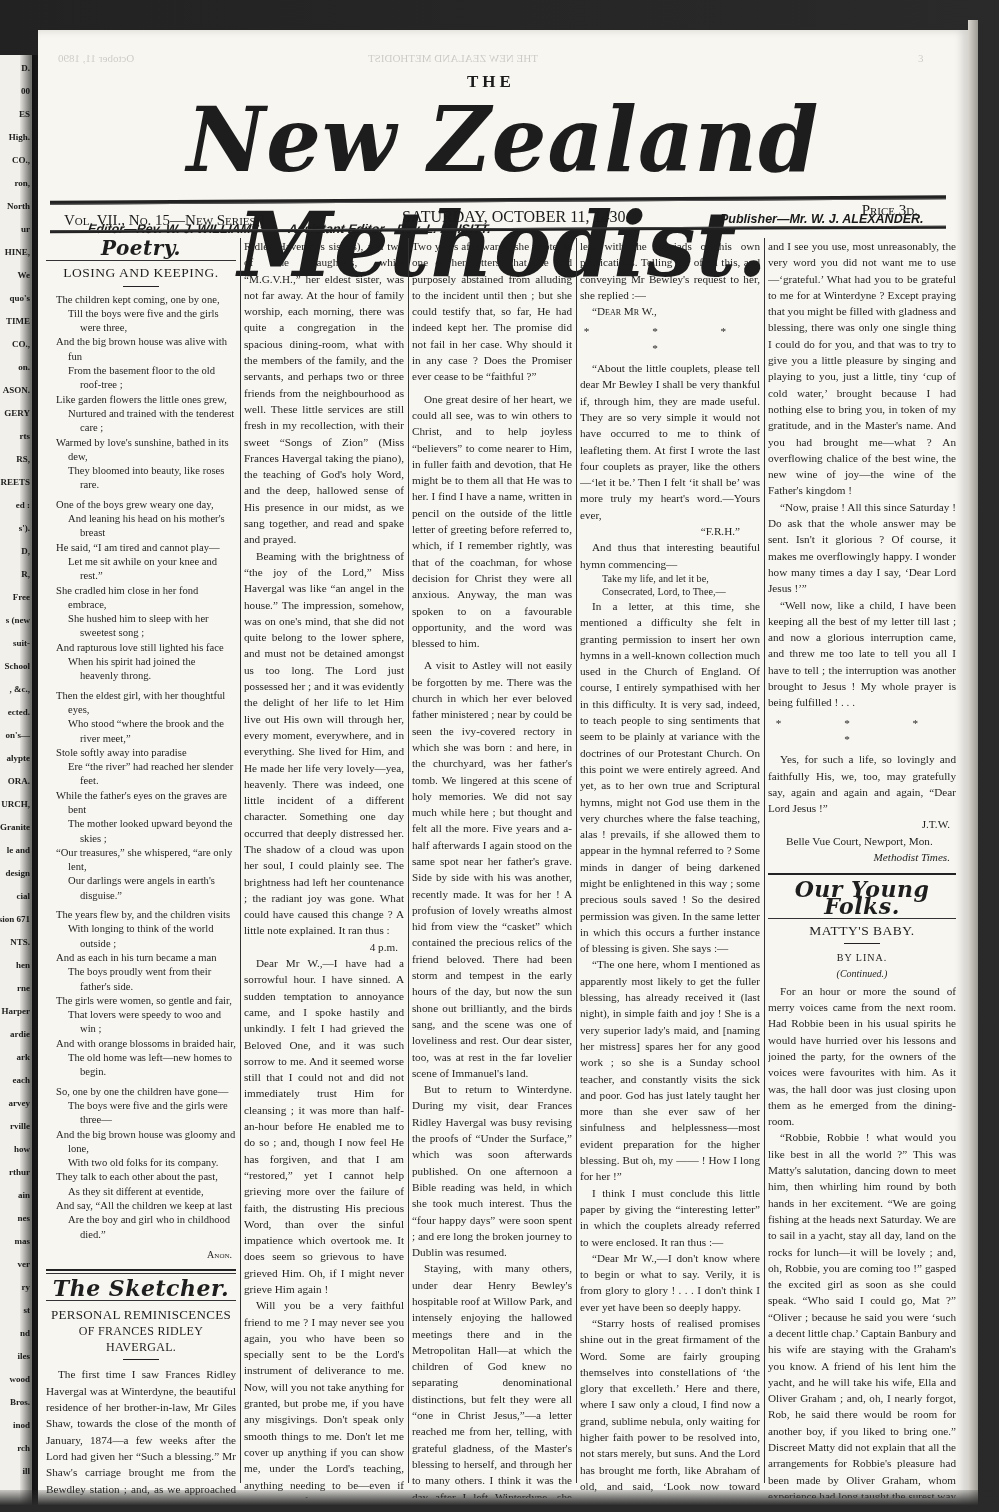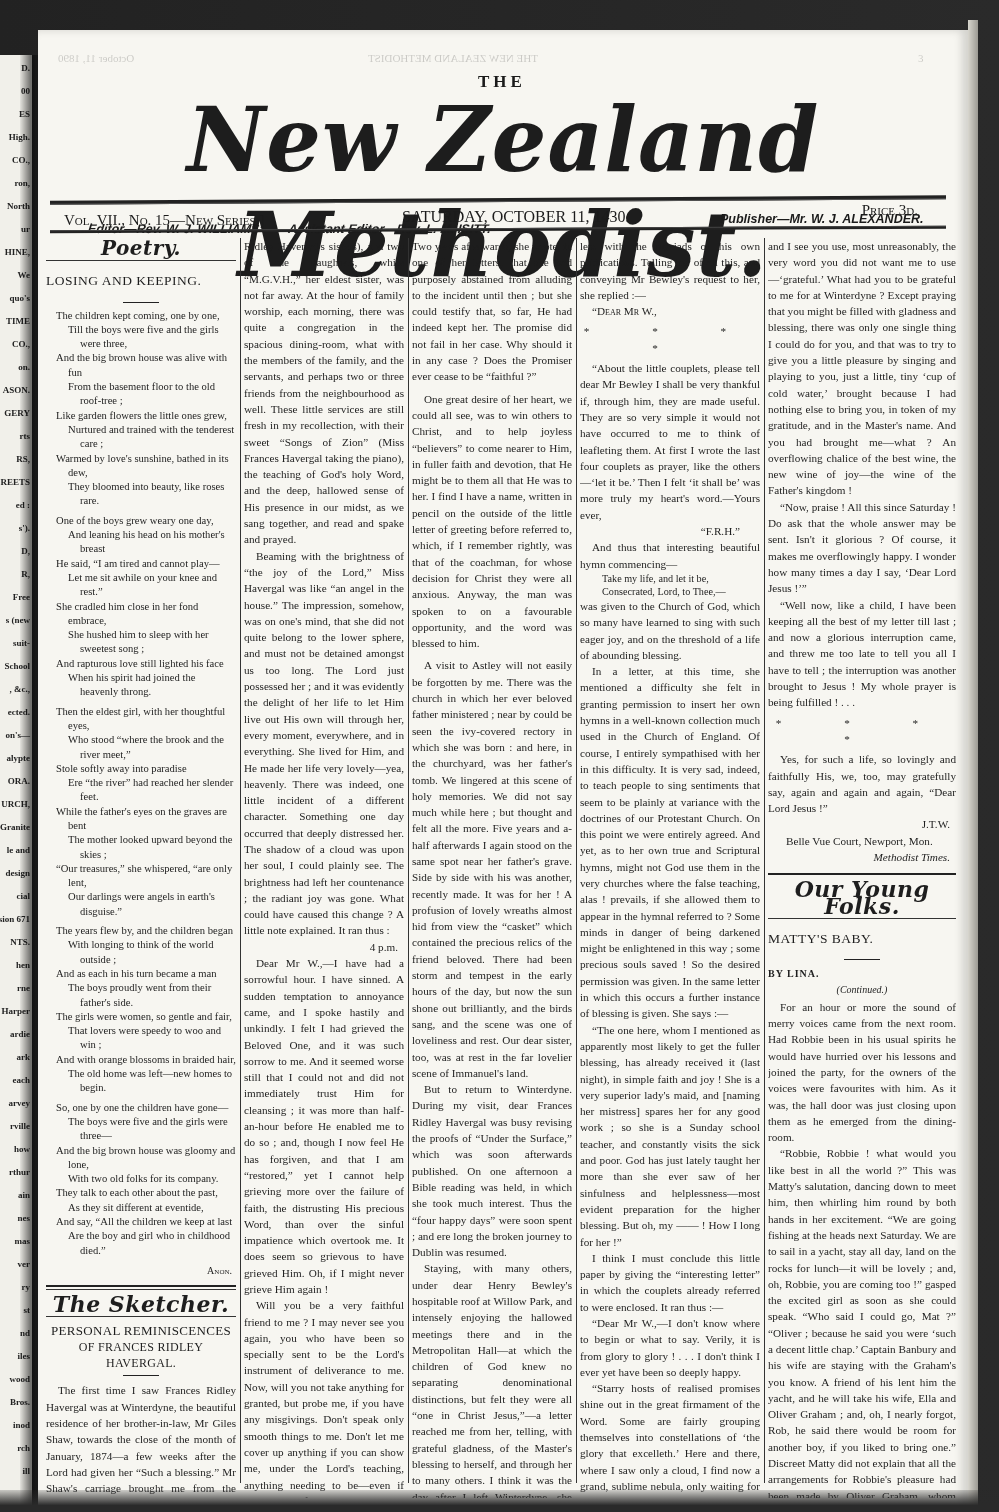--- a/index.html
+++ b/index.html
@@ -6,50 +6,50 @@
   body{width:999px;height:1512px;background:#1a1a1a;position:relative;overflow:hidden;font-family:"DejaVu Serif","Liberation Serif",serif;color:#1b1b1b;}
   .binding{position:absolute;left:0;top:0;width:999px;height:1512px;background:linear-gradient(90deg,#222 0,#2a2a2a 100%);}
   .prev-page{position:absolute;left:0;top:55px;width:32px;height:1457px;background:#f1f0ea;overflow:hidden;}
   .prev-page .frag{font-size:9px;line-height:11px;white-space:nowrap;text-align:right;font-family:"Liberation Serif",serif;color:#222;position:absolute;right:2px;font-weight:bold;}
   .gutter-shadow{position:absolute;left:20px;top:55px;width:22px;height:1457px;background:linear-gradient(90deg,rgba(0,0,0,0.05),rgba(0,0,0,0.55) 50%,rgba(0,0,0,0.1));}
   .page{position:absolute;left:38px;top:30px;width:930px;height:1482px;background:#f7f6f1;box-shadow:inset -6px 0 8px rgba(0,0,0,0.15);}
   .page-edge{position:absolute;left:968px;top:20px;width:10px;height:1492px;background:linear-gradient(90deg,#d8d6ce,#9c9a93);}
   .ghost{position:absolute;top:22px;left:0;width:930px;font-size:11px;color:rgba(0,0,0,0.18);font-family:"Liberation Serif",serif;}
   .ghost span{position:absolute;}
   .masthead{position:absolute;left:0;top:42px;width:930px;}
-  .the{position:absolute;left:440px;top:0;font-size:17px;font-weight:bold;letter-spacing:4px;font-family:"Liberation Serif",serif;}
+  .the{position:absolute;left:429px;top:0;font-size:17px;font-weight:bold;letter-spacing:4px;font-family:"Liberation Serif",serif;}
   .title{position:absolute;left:10px;top:20px;width:910px;text-align:center;font-size:86px;line-height:100px;font-family:"DejaVu Serif",serif;font-weight:bold;font-style:italic;letter-spacing:1px;color:#1d1d1d;transform:scaleY(1.05);}
   .editors{position:absolute;left:50px;top:150px;font-size:12.5px;font-style:italic;font-weight:bold;font-family:"Liberation Sans",sans-serif;transform:skewX(-6deg);}
   .editors span{margin-right:26px;}
   .publisher{position:absolute;left:682px;top:140px;font-size:12.5px;font-style:italic;font-weight:bold;font-family:"Liberation Sans",sans-serif;}
   .rule-top{position:absolute;left:12px;top:168px;width:896px;height:3px;background:#222;border-bottom:1px solid #555;transform:rotate(-0.35deg);}
   .dateline{position:absolute;left:14px;top:178px;width:896px;height:22px;font-size:15px;font-family:"Liberation Serif",serif;}
   .dateline .vol{position:absolute;left:12px;top:4px;font-variant:small-caps;font-size:15px;}
   .dateline .date{position:absolute;left:350px;top:0;font-size:16px;}
   .dateline .price{position:absolute;right:30px;top:-6px;font-variant:small-caps;font-size:15px;}
   .rule-bot{position:absolute;left:12px;top:198px;width:896px;height:2px;background:#222;border-top:1px solid #444;transform:rotate(-0.3deg);}
   .cols{position:absolute;left:0;top:208px;width:930px;height:1260px;}
   .col{position:absolute;top:0;font-size:11.2px;line-height:16.3px;text-align:justify;font-family:"Liberation Serif",serif;color:#1e1e1e;overflow:hidden;}
   .col p{margin:0;text-indent:12px;}
   .col p.noind{text-indent:0;}
   .vrule{position:absolute;top:0;width:1px;background:#333;}
   .sec-head{text-align:center;font-size:22px;font-weight:bold;font-family:"DejaVu Serif",serif;font-style:italic;margin:6px 0 4px;letter-spacing:0.5px;}
   .hr2{border-top:2px solid #222;margin:2px 0;}
   .hr1{border-top:1px solid #333;margin:2px 0;}
   .shortrule{width:36px;border-top:1.5px solid #222;margin:4px auto 6px;}
-  .subhead{font-size:13.5px;letter-spacing:0.5px;margin:12px 0;}
+  .subhead{text-align:center;font-size:13.5px;letter-spacing:0.5px;margin:4px 0;}
   .subhead2{text-align:center;font-size:12.5px;letter-spacing:0.3px;line-height:16px;}
   .poem .line{padding-left:22px;text-indent:-12px;text-align:left;line-height:14.3px;font-size:10.6px;}
   .poem .line.ind{padding-left:34px;text-indent:-12px;}
   .poem .gap{height:5px;}
   .sig{text-align:right;font-variant:small-caps;padding-right:4px;}
   .stars{text-align:center;letter-spacing:30px;margin:4px 0;}
   .hymn{padding-left:22px;font-size:10.2px;line-height:13px;text-indent:0;}
   .right{text-align:right;}
-  .byline{text-align:left;font-size:10px;letter-spacing:1px;margin-top:4px;font-weight:bold;}
+  .byline{text-align:center;font-size:10px;letter-spacing:1px;margin-top:4px;}
   .cont{text-align:center;font-style:italic;font-size:10px;}
   .bottom-shadow{position:absolute;left:0;top:1490px;width:999px;height:22px;background:linear-gradient(180deg,rgba(40,40,40,0.2),#2a2a2a 70%);}
 </style>
 </head>
 <body>
 
 <div class="binding"></div>
 
 <div class="prev-page" id="prevPage">
     <div class="frag" style="top: 8px;">D.</div>
@@ -170,21 +170,21 @@
           <div class="gap"></div>
           <div class="line">Then the eldest girl, with her thoughtful eyes,</div>
           <div class="line ind">Who stood “where the brook and the river meet,”</div>
           <div class="line">Stole softly away into paradise</div>
           <div class="line ind">Ere “the river” had reached her slender feet.</div>
           <div class="line">While the father's eyes on the graves are bent</div>
           <div class="line ind">The mother looked upward beyond the skies ;</div>
           <div class="line">“Our treasures,” she whispered, “are only lent,</div>
           <div class="line ind">Our darlings were angels in earth's disguise.”</div>
           <div class="gap"></div>
-          <div class="line">The years flew by, and the children began</div>
+          <div class="line">The years flew by, and the children visits</div>
           <div class="line ind">With longing to think of the world outside ;</div>
           <div class="line">And as each in his turn became a man</div>
           <div class="line ind">The boys proudly went from their father's side.</div>
           <div class="line">The girls were women, so gentle and fair,</div>
           <div class="line ind">That lovers were speedy to woo and win ;</div>
           <div class="line">And with orange blossoms in braided hair,</div>
           <div class="line ind">The old home was left—new homes to begin.</div>
           <div class="gap"></div>
           <div class="line">So, one by one the children have gone—</div>
           <div class="line ind">The boys were five and the girls were three—</div>
@@ -230,21 +230,20 @@
 
     <div class="col" style="left:542px;width:180px;height:1260px;">
       <p class="noind">lets with the myriads of his own publications. Telling her of all this, and conveying Mr Bewley's request to her, she replied :—</p>
       <p style="font-variant:small-caps;">“Dear Mr W.,</p>
       <div class="stars">* * * *</div>
       <p>“About the little couplets, please tell dear Mr Bewley I shall be very thankful if, through him, they are made useful. They are so very simple it would not have occurred to me to think of leafleting them. At first I wrote the last four couplets as prayer, like the others—‘let it be.’ Then I felt ‘it shall be’ was more truly my heart's word.—Yours ever,</p>
       <div class="right" style="padding-right:20px;">“F.R.H.”</div>
       <p>And thus that interesting beautiful hymn commencing—</p>
       <div class="hymn">Take my life, and let it be,</div>
       <div class="hymn">Consecrated, Lord, to Thee,—</div>
-      <p class="noind">was given to the Church of God, which so many have learned to sing with such eager joy, and on the threshold of a life of abounding blessing.</p>
       <p>In a letter, at this time, she mentioned a difficulty she felt in granting permission to insert her own hymns in a well-known collection much used in the Church of England. Of course, I entirely sympathised with her in this difficulty. It is very sad, indeed, to teach people to sing sentiments that seem to be plainly at variance with the doctrines of our Protestant Church. On this point we were entirely agreed. And yet, as to her own true and Scriptural hymns, might not God use them in the very churches where the false teaching, alas ! prevails, if she allowed them to appear in the hymnal referred to ? Some minds in danger of being darkened might be enlightened in this way ; some precious souls saved ! So the desired permission was given. In the same letter in which this occurs a further instance of blessing is given. She says :—</p>
       <p>“The one here, whom I mentioned as apparently most likely to get the fuller blessing, has already received it (last night), in simple faith and joy ! She is a very superior lady's maid, and [naming her mistress] spares her for any good work ; so she is a Sunday school teacher, and constantly visits the sick and poor. God has just lately taught her more than she ever saw of her sinfulness and helplessness—most evident preparation for the higher blessing. But oh, my —— ! How I long for her !”</p>
       <p>I think I must conclude this little paper by giving the “interesting letter” in which the couplets already referred to were enclosed. It ran thus :—</p>
       <p>“Dear Mr W.,—I don't know where to begin or what to say. Verily, it is from glory to glory ! . . . I don't think I ever yet have been so deeply happy.</p>
       <p>“Starry hosts of realised promises shine out in the great firmament of the Word. Some are fairly grouping themselves into constellations of ‘the glory that excelleth.’ Here and there, where I saw only a cloud, I find now a grand, sublime nebula, only waiting for higher faith power to be resolved into, not stars merely, but suns. And the Lord has brought me forth, like Abraham of old, and said, ‘Look now toward heaven and tell the stars !’</p>
 
     </div>
     <div class="vrule" style="left:726px;height:1245px;"></div>
 
     <div class="col" style="left:730px;width:188px;height:1260px;">

